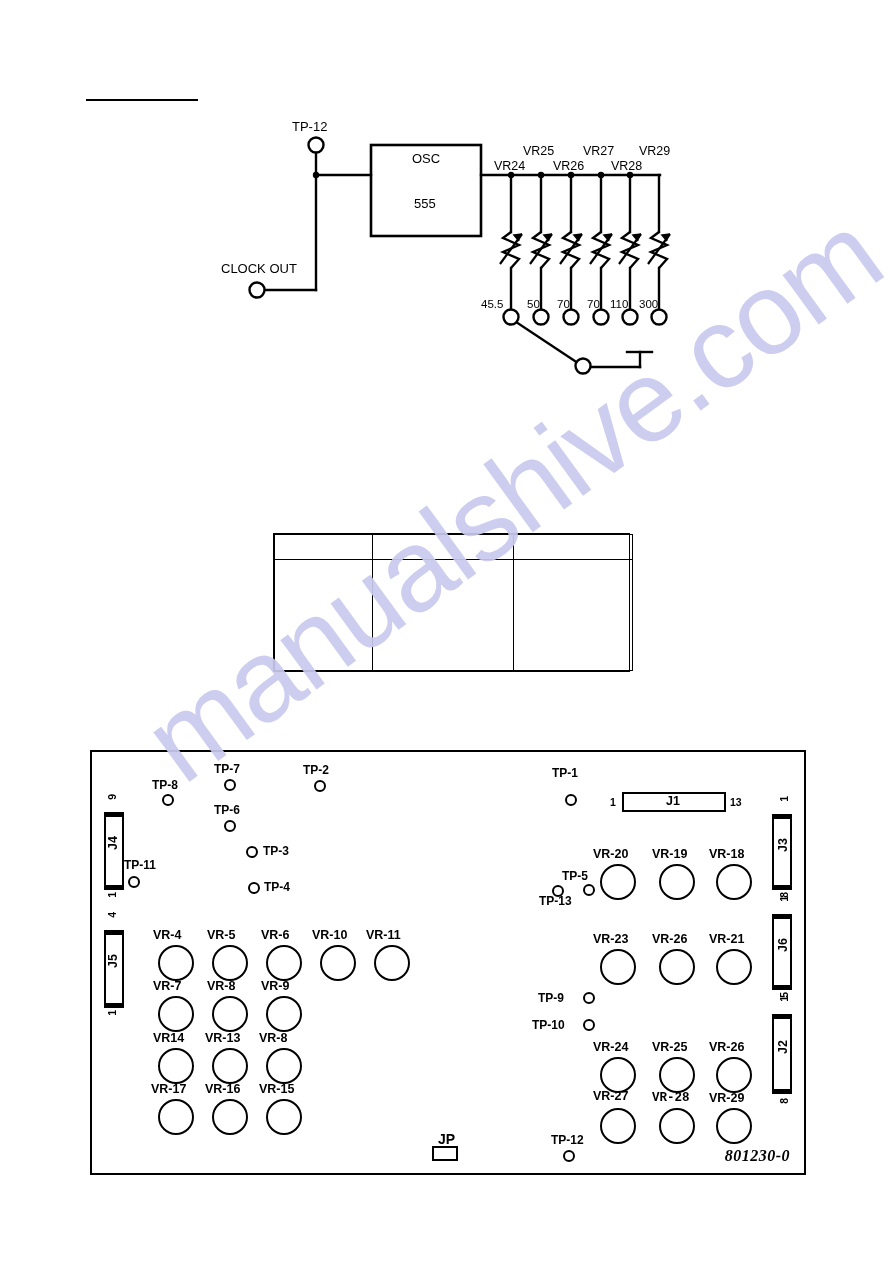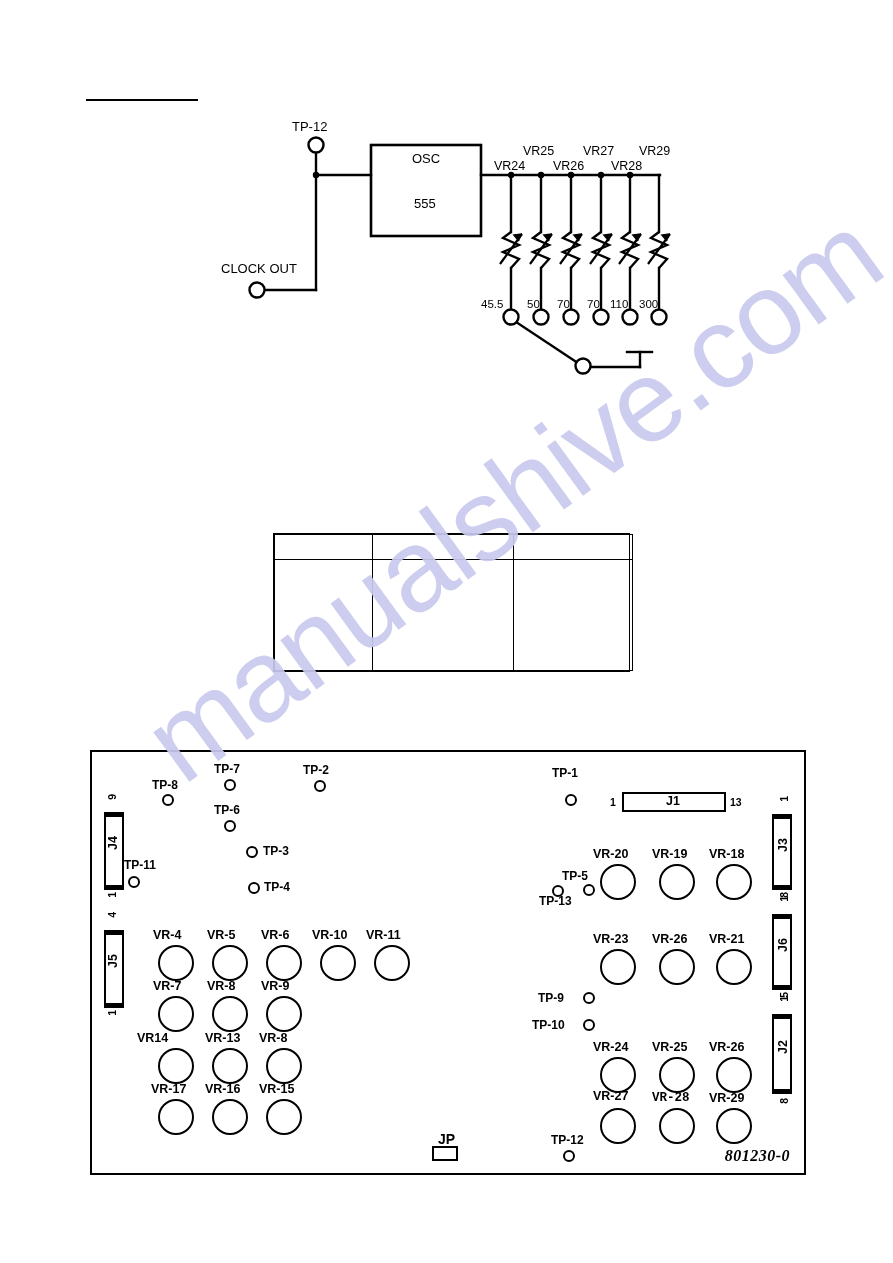--- a/index.html
+++ b/index.html
@@ -472,21 +472,21 @@
 
     <div class="vr-label" style="left:61px; top:227px;">VR-7</div>
     <div class="vr-pad" style="left:66px; top:244px;"></div>
 
     <div class="vr-label" style="left:115px; top:227px;">VR-8</div>
     <div class="vr-pad" style="left:120px; top:244px;"></div>
 
     <div class="vr-label" style="left:169px; top:227px;">VR-9</div>
     <div class="vr-pad" style="left:174px; top:244px;"></div>
 
-    <div class="vr-label" style="left:45px; top:279px;">VR14</div>
+    <div class="vr-label" style="left:61px; top:279px;">VR14</div>
     <div class="vr-pad" style="left:66px; top:296px;"></div>
 
     <div class="vr-label" style="left:113px; top:279px;">VR-13</div>
     <div class="vr-pad" style="left:120px; top:296px;"></div>
 
     <div class="vr-label" style="left:167px; top:279px;">VR-8</div>
     <div class="vr-pad" style="left:174px; top:296px;"></div>
 
     <div class="vr-label" style="left:59px; top:330px;">VR-17</div>
     <div class="vr-pad" style="left:66px; top:347px;"></div>

